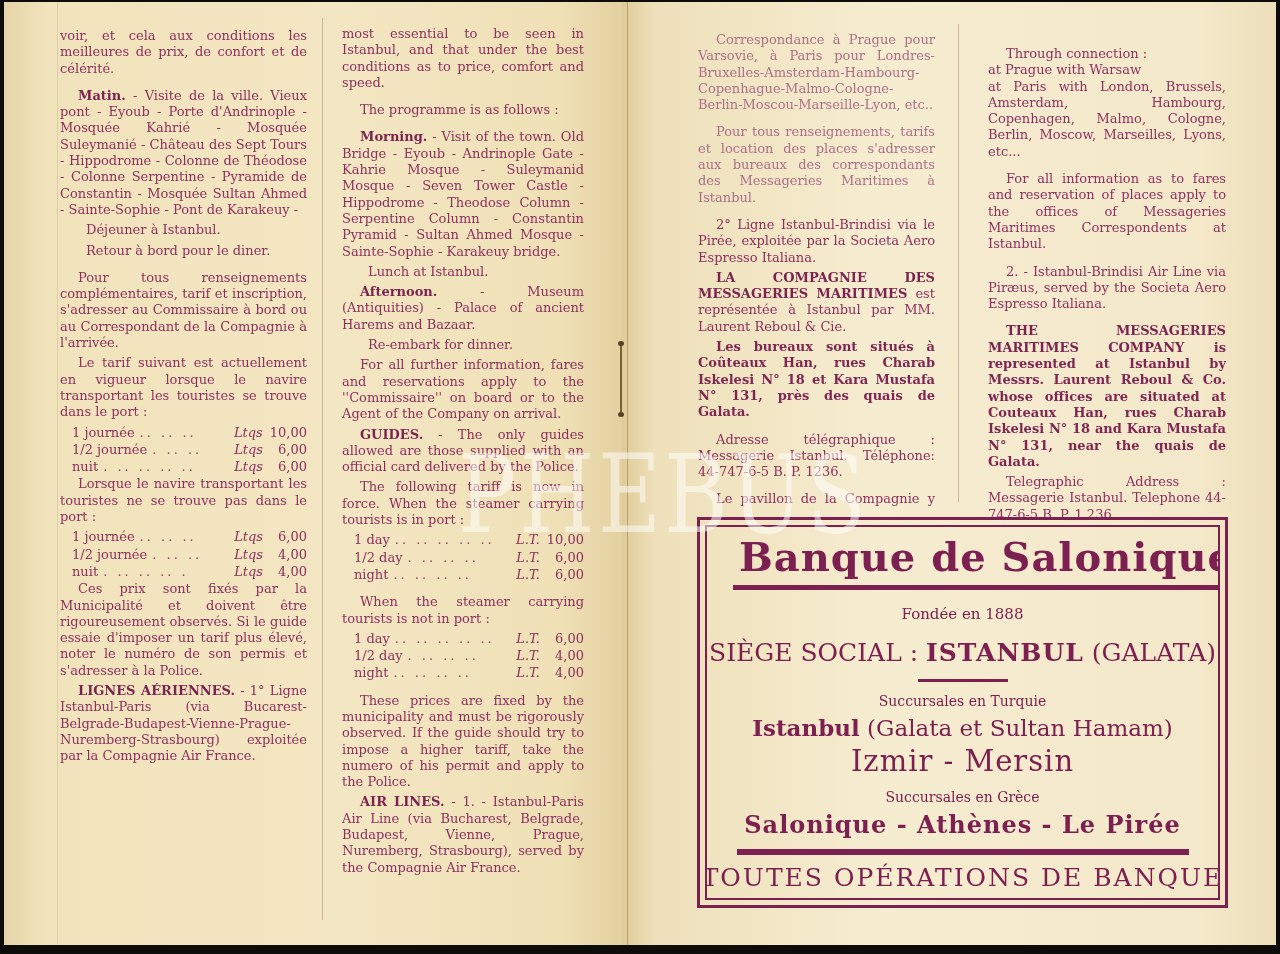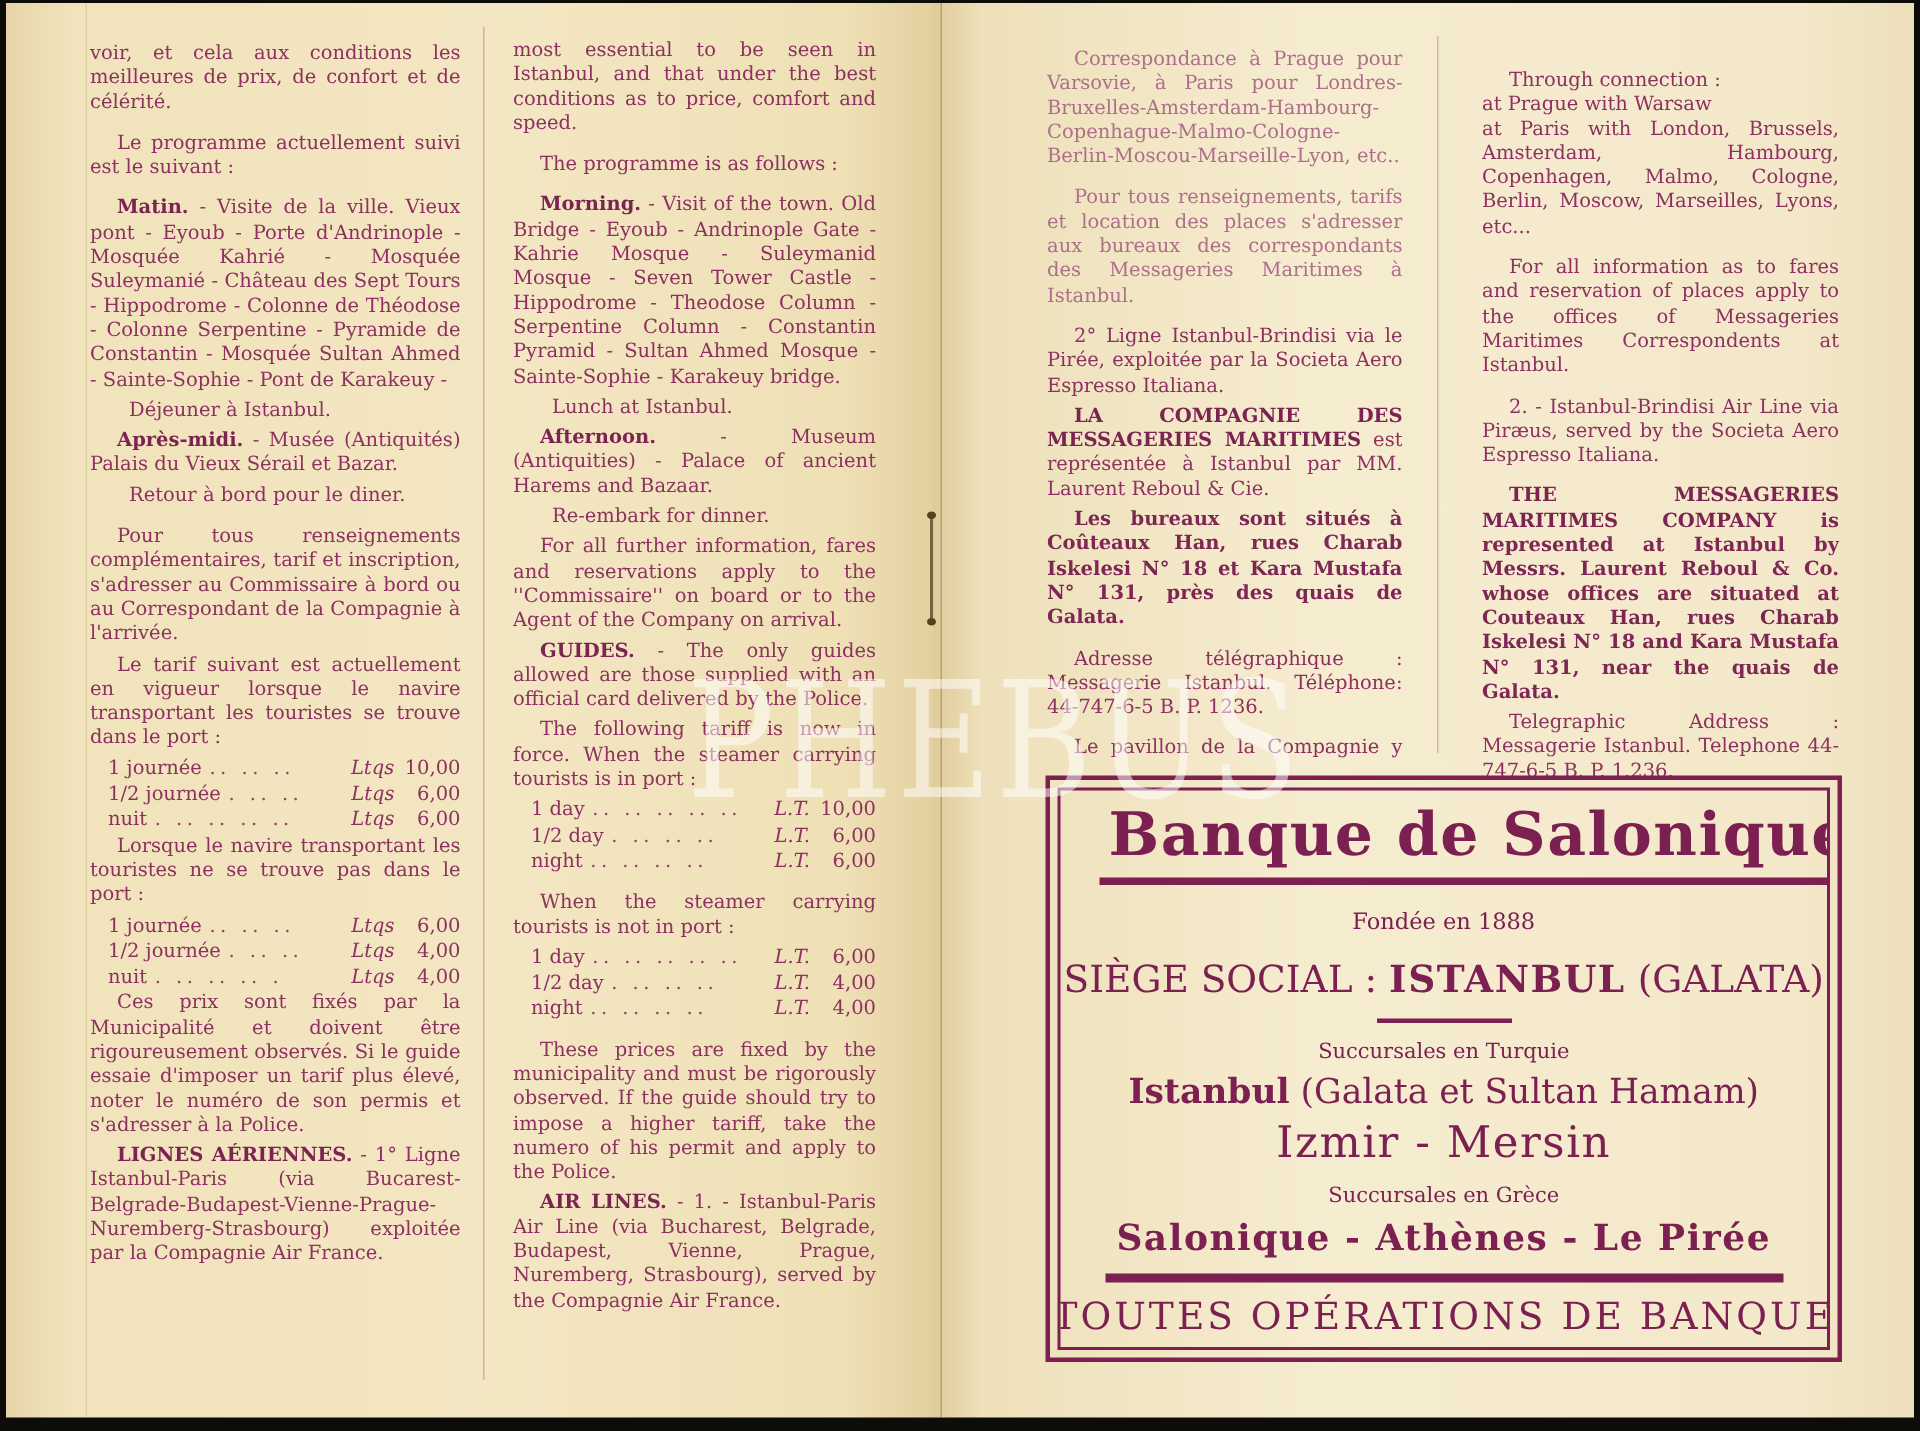--- a/index.html
+++ b/index.html
@@ -93,24 +93,22 @@
 <div class="page page-left"></div>
 <div class="page page-right"></div>
 <div class="cover-edge"></div>
 <div class="gutter-line"></div>
 <div class="staple"></div>
 <div class="divider divider-left"></div>
 <div class="divider divider-right"></div>
 
 <div class="col col1">
   <p class="p noind">voir, et cela aux conditions les meilleures de prix, de confort et de célérité.</p>
-  <p class="p sp">Le programme actuellement suivi est le suivant :</p>
   <p class="p sp"><span class="lead">Matin.</span><span> - Visite de la ville. Vieux pont - Eyoub - Porte d'Andrinople - Mosquée Kahrié - Mosquée Suleymanié - Château des Sept Tours - Hippodrome - Colonne de Théodose - Colonne Serpentine - Pyramide de Constantin - Mosquée Sultan Ahmed - Sainte-Sophie - Pont de Karakeuy -</span></p>
   <p class="p oneline">Déjeuner à Istanbul.</p>
-  <p class="p"><span class="lead">Après-midi.</span><span> - Musée (Antiquités) Palais du Vieux Sérail et Bazar.</span></p>
   <p class="p oneline sp">Retour à bord pour le diner.</p>
   <p class="p sp">Pour tous renseignements complémentaires, tarif et inscription, s'adresser au Commissaire à bord ou au Correspondant de la Compagnie à l'arrivée.</p>
   <p class="p sp-lg">Le tarif suivant est actuellement en vigueur lorsque le navire transportant les touristes se trouve dans le port :</p>
   <div class="trow">
     <span class="titem">1 journée</span>
     <span class="tdots">.. .. ..</span>
     <span class="tunit">Ltqs</span>
     <span class="tamt">10,00</span>
   </div>
   <div class="trow">

